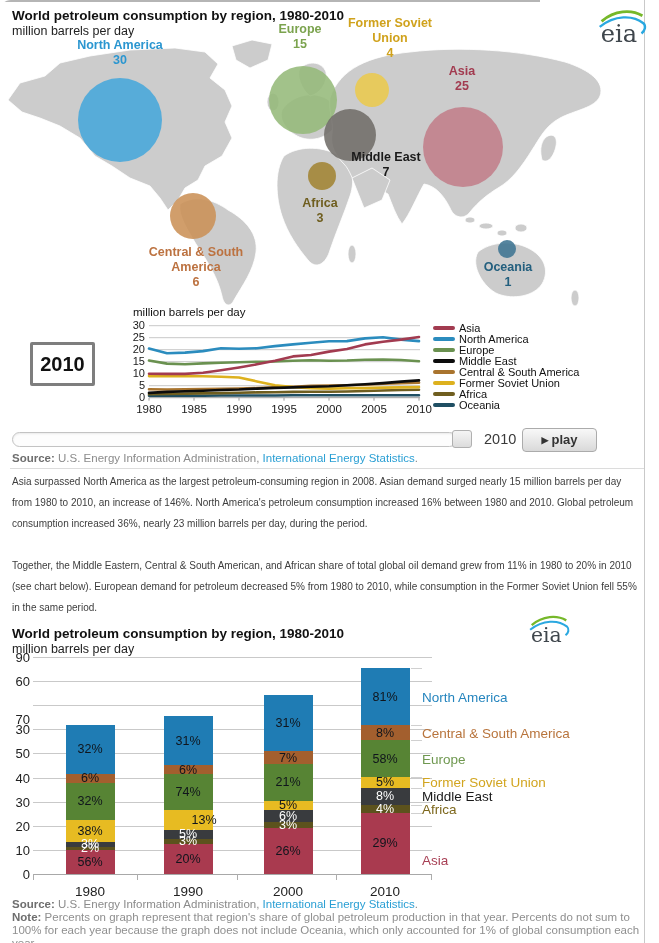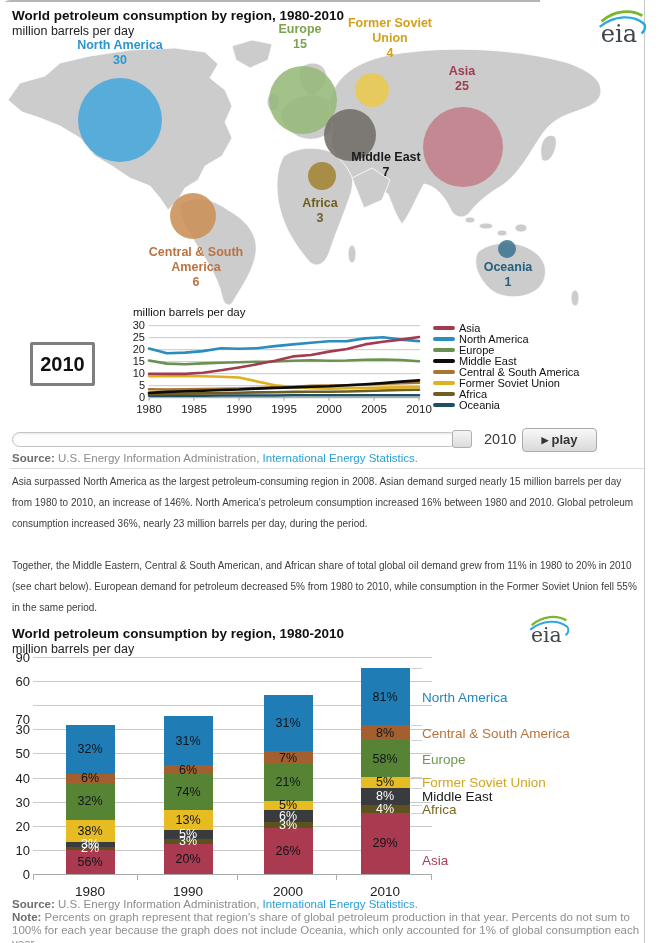--- a/index.html
+++ b/index.html
@@ -273,21 +273,21 @@
       </div>
       <div class="bar-xlab" style="left: 60px; top: 236px; width: 60px;">1980</div>
       <div class="bar-col" style="left: 163.5px; top: 68.014px; width: 49px; height: 157.986px;">
         <div class="bar-seg" style="bottom: 0px; height: 30.3912px; background: rgb(169, 58, 79);"></div>
         <div class="bar-pct" style="bottom: 8.1956px; transform: none; height: 14px; line-height: 14px;">20%</div>
         <div class="bar-seg" style="bottom: 30.3912px; height: 5.0652px; background: rgb(92, 82, 29);"></div>
         <div class="bar-pct" style="bottom: 25.9238px; transform: none; color: rgb(255, 255, 255); height: 14px; line-height: 14px;">3%</div>
         <div class="bar-seg" style="bottom: 35.4564px; height: 8.2008px; background: rgb(57, 59, 62);"></div>
         <div class="bar-pct" style="bottom: 32.5568px; transform: none; color: rgb(255, 255, 255); height: 14px; line-height: 14px;">5%</div>
         <div class="bar-seg" style="bottom: 43.6572px; height: 20.2608px; background: rgb(231, 187, 34);"></div>
-        <div class="bar-pct" style="bottom: 46.7876px; transform: none; height: 14px; line-height: 14px;">13%</div>
+        <div class="bar-pct" style="bottom: 46.7876px; transform: none; height: 14px; line-height: 14px; margin-left: 16px;">13%</div>
         <div class="bar-seg" style="bottom: 63.918px; height: 35.6976px; background: rgb(87, 132, 52);"></div>
         <div class="bar-pct" style="bottom: 74.7668px; transform: none; height: 14px; line-height: 14px;">74%</div>
         <div class="bar-seg" style="bottom: 99.6156px; height: 9.1656px; background: rgb(163, 95, 46);"></div>
         <div class="bar-pct" style="bottom: 97.1984px; transform: none; height: 14px; line-height: 14px;">6%</div>
         <div class="bar-seg" style="bottom: 108.781px; height: 49.2048px; background: rgb(31, 124, 180);"></div>
         <div class="bar-pct" style="bottom: 126.384px; transform: none; height: 14px; line-height: 14px;">31%</div>
       </div>
       <div class="bar-xlab" style="left: 158px; top: 236px; width: 60px;">1990</div>
       <div class="bar-col" style="left: 263.5px; top: 46.7884px; width: 49px; height: 179.212px;">
         <div class="bar-seg" style="bottom: 0px; height: 46.3104px; background: rgb(169, 58, 79);"></div>

